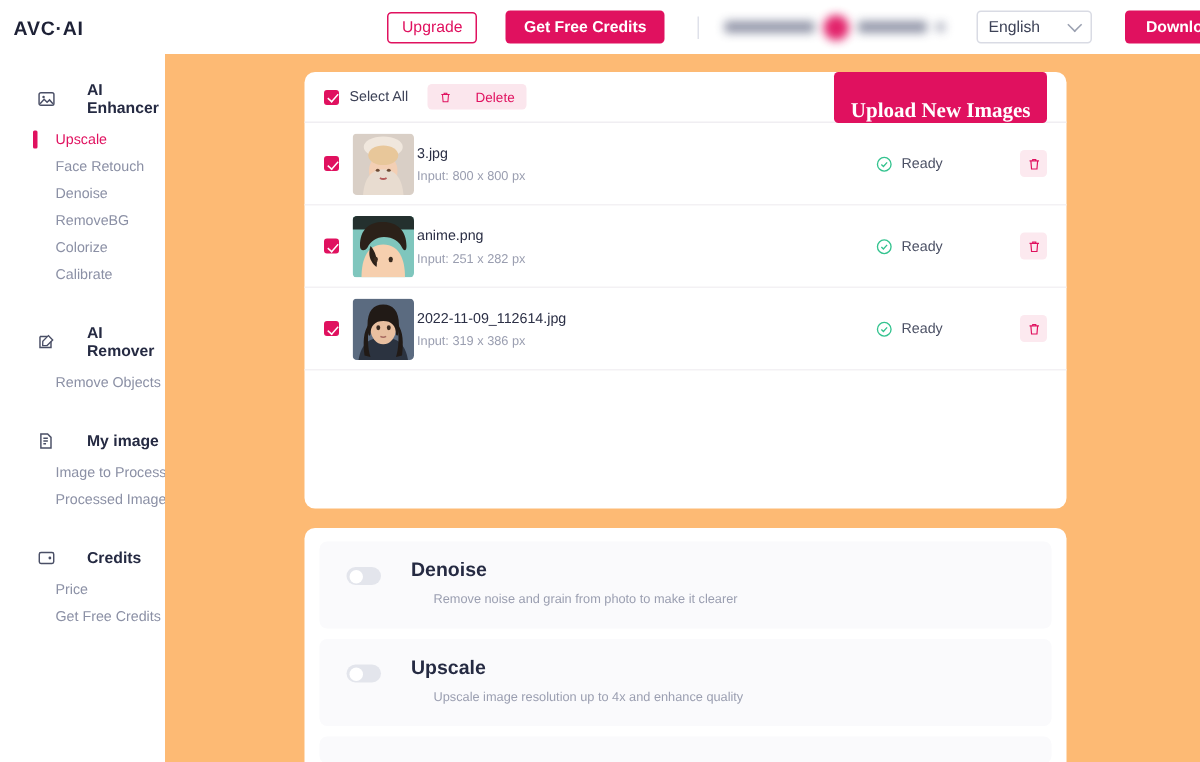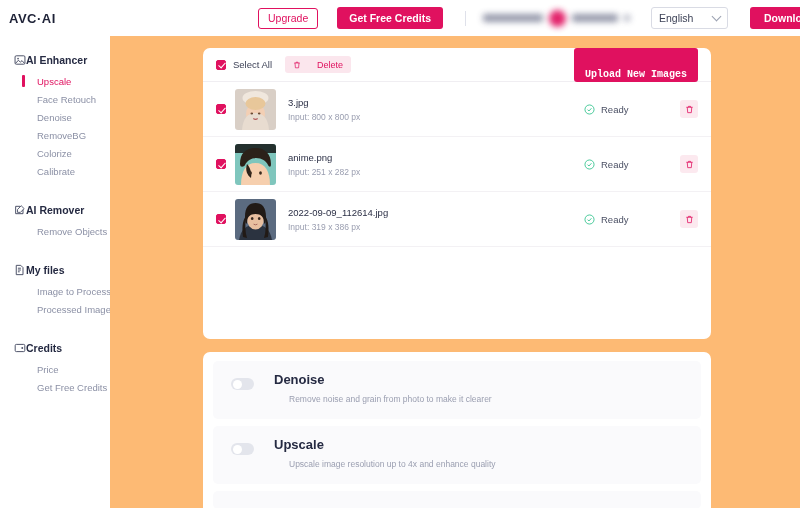--- a/index.html
+++ b/index.html
@@ -168,26 +168,27 @@
     height: 472px;
     background: #ffffff;
     padding-top: 12px;
   }
 
   .nav-group { margin-bottom: 4px; }
 
   .nav-head {
     display: flex;
     align-items: center;
-    gap: 0;
+    gap: 21px;
     padding: 6px 0 6px 14px;
     font-size: 10.5px;
     font-weight: bold;
     color: #252a42;
     cursor: pointer;
+    margin-left: 11px;
   }
 
   .nav-icon {
     width: 12px; height: 12px;
     flex: none;
     color: #4a4f66;
   }
   .nav-icon svg { display: block; width: 12px; height: 12px; }
 
   .nav-sub {
@@ -284,24 +285,24 @@
   .btn-delete svg { width: 8px; height: 8px; display: block; }
 
   .btn-upload {
     margin-left: auto;
     height: 19px;
     padding: 17px 11px;
     border: none;
     border-radius: 3px;
     background: #e0115f;
     color: #ffffff;
-    font-size: 10px;
+    font-size: 14px;
     font-weight: bold;
     line-height: 19px;
-    font-family: Liberation Mono, monospace;
+    font-family: Liberation Serif, serif;
     cursor: pointer;
     white-space: nowrap;
   }
 
   
   .file-row {
     height: 55px;
     display: flex;
     align-items: center;
     padding: 0 13px;
@@ -311,21 +312,21 @@
   .thumb {
     width: 41px; height: 41px;
     border-radius: 3px;
     margin-left: 9px;
     flex: none;
     overflow: hidden;
     position: relative;
   }
   .thumb svg { display: block; width: 41px; height: 41px; }
 
-  .file-meta { margin-left: 12px; flex: 1; min-width: 0; }
+  .file-meta { margin-left: 2px; flex: 1; min-width: 0; }
   .file-name {
     font-size: 9.5px;
     color: #2b2f45;
     margin-bottom: 4px;
     white-space: nowrap;
   }
   .file-input {
     font-size: 8.5px;
     color: #9a9eb0;
     white-space: nowrap;
@@ -465,21 +466,21 @@
     <div class="nav-gap"></div>
 
     <div class="nav-group">
       <div class="nav-head">
         <span class="nav-icon">
           <svg viewBox="0 0 16 16" fill="none" stroke="currentColor" stroke-width="1.3">
             <path d="M3 1.8h6l3 3v9.4H3z"></path>
             <path d="M5.2 5.6h4M5.2 8h4M5.2 10.4h2.4"></path>
           </svg>
         </span>
-        <span>My files</span>
+        <span>My image</span>
       </div>
       <div class="nav-sub">Image to Process</div>
       <div class="nav-sub">Processed Image</div>
     </div>
 
     <div class="nav-gap"></div>
 
     <div class="nav-group">
       <div class="nav-head">
         <span class="nav-icon">
@@ -595,21 +596,21 @@
             <ellipse cx="20.5" cy="20" rx="8.5" ry="10.5" fill="#e8bfa0"></ellipse>
             <path d="M10 18c0-10 4-14 10.5-14S31 8 31 18c0 6-1 8-2 6 0-6-3-9-8.5-9S12 18 12 24c-1 2-2 0-2-6z" fill="#211a16"></path>
             <path d="M11 17c-1 8-1 16 1 22l-4-1c-1-8-1-16 3-21z" fill="#211a16"></path>
             <path d="M30 17c1 8 1 16-1 22l4-1c1-8 1-16-3-21z" fill="#211a16"></path>
             <ellipse cx="17.2" cy="19.5" rx="1.3" ry="1.6" fill="#3a2a20"></ellipse>
             <ellipse cx="24.2" cy="19.5" rx="1.3" ry="1.6" fill="#3a2a20"></ellipse>
             <path d="M18.6 25.2q1.9 1.2 3.8 0" stroke="#a86a60" stroke-width="1" fill="none"></path>
           </svg>
         </span>
         <div class="file-meta">
-          <div class="file-name">2022-09-09_112614.jpg</div>
+          <div class="file-name">2022-11-09_112614.jpg</div>
           <div class="file-input">Input: 319 x 386 px</div>
         </div>
         <div class="status">
           <span>
             <svg viewBox="0 0 16 16" fill="none" stroke="#34c38f" stroke-width="1.3">
               <circle cx="8" cy="8" r="6.6"></circle>
               <path d="M5.2 8.2l2 2 3.6-4"></path>
             </svg>
           </span>
           <span class="status-text">Ready</span>

